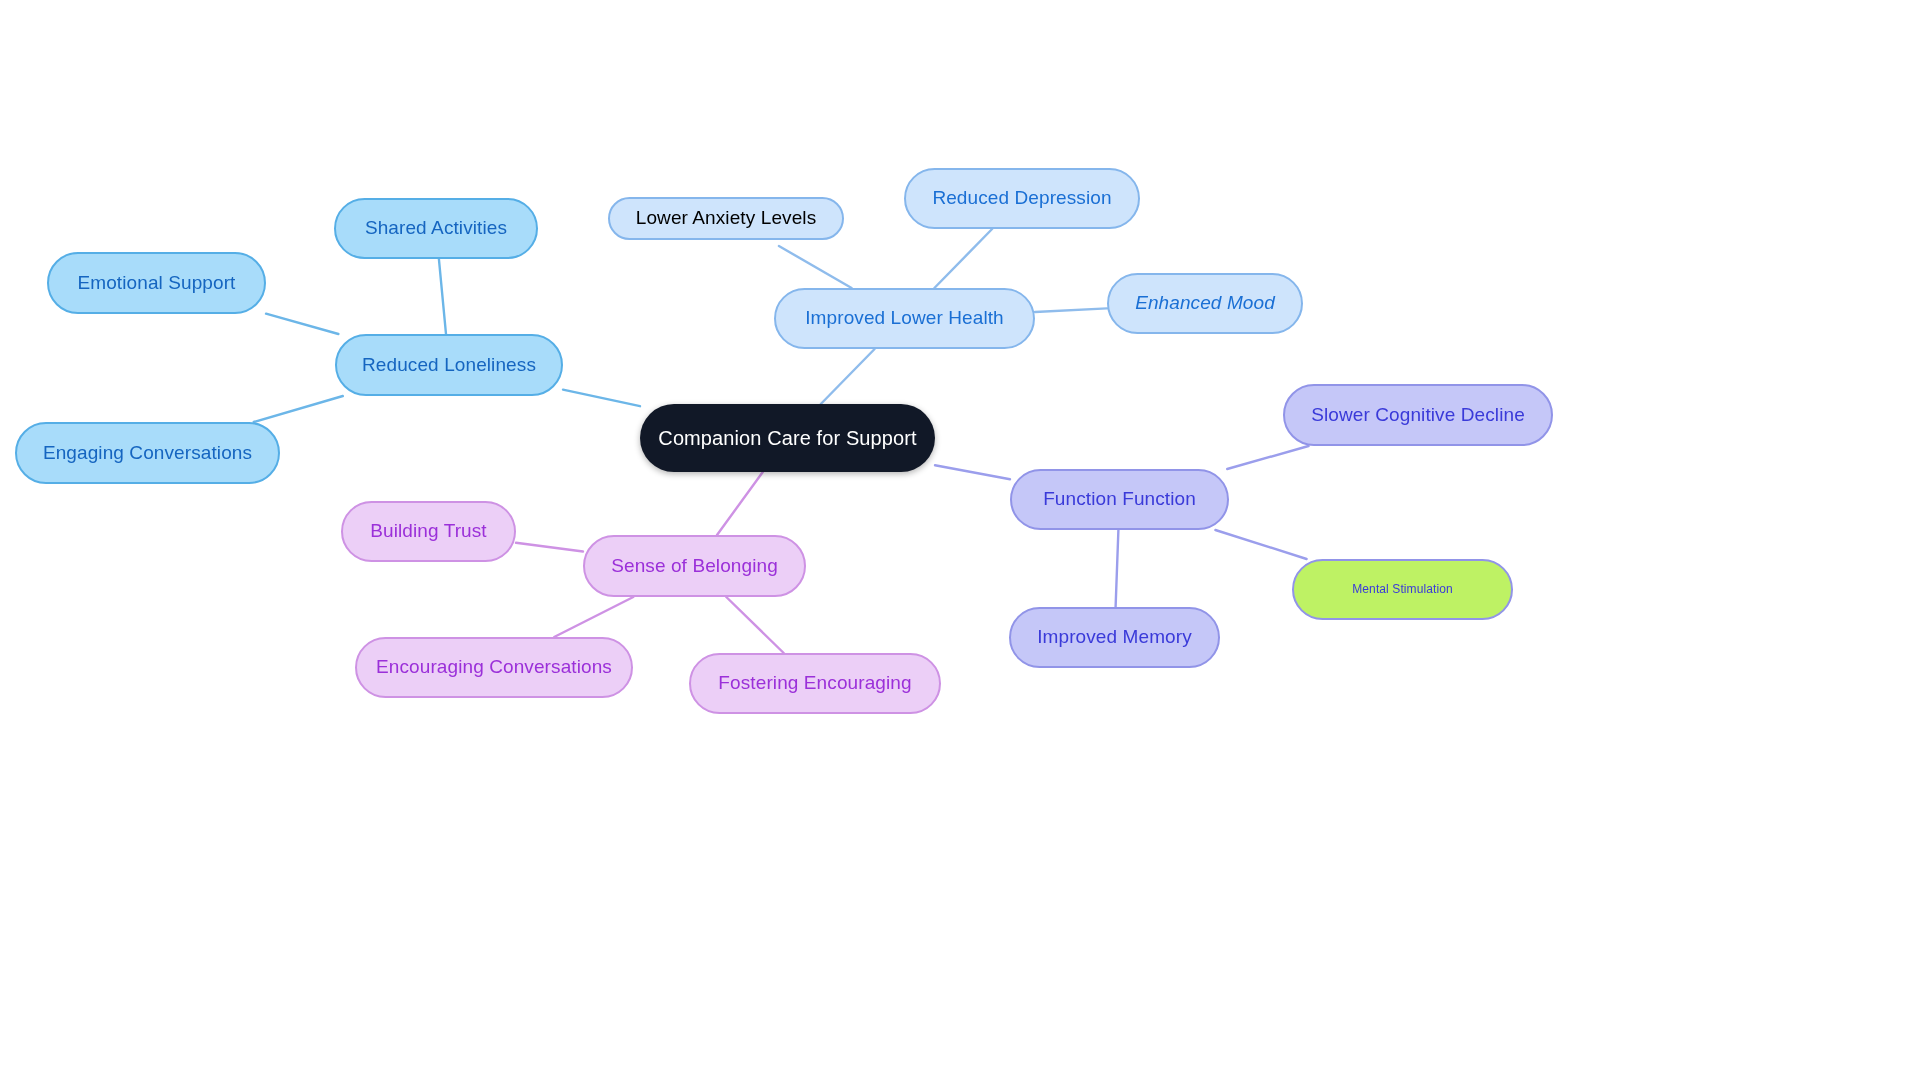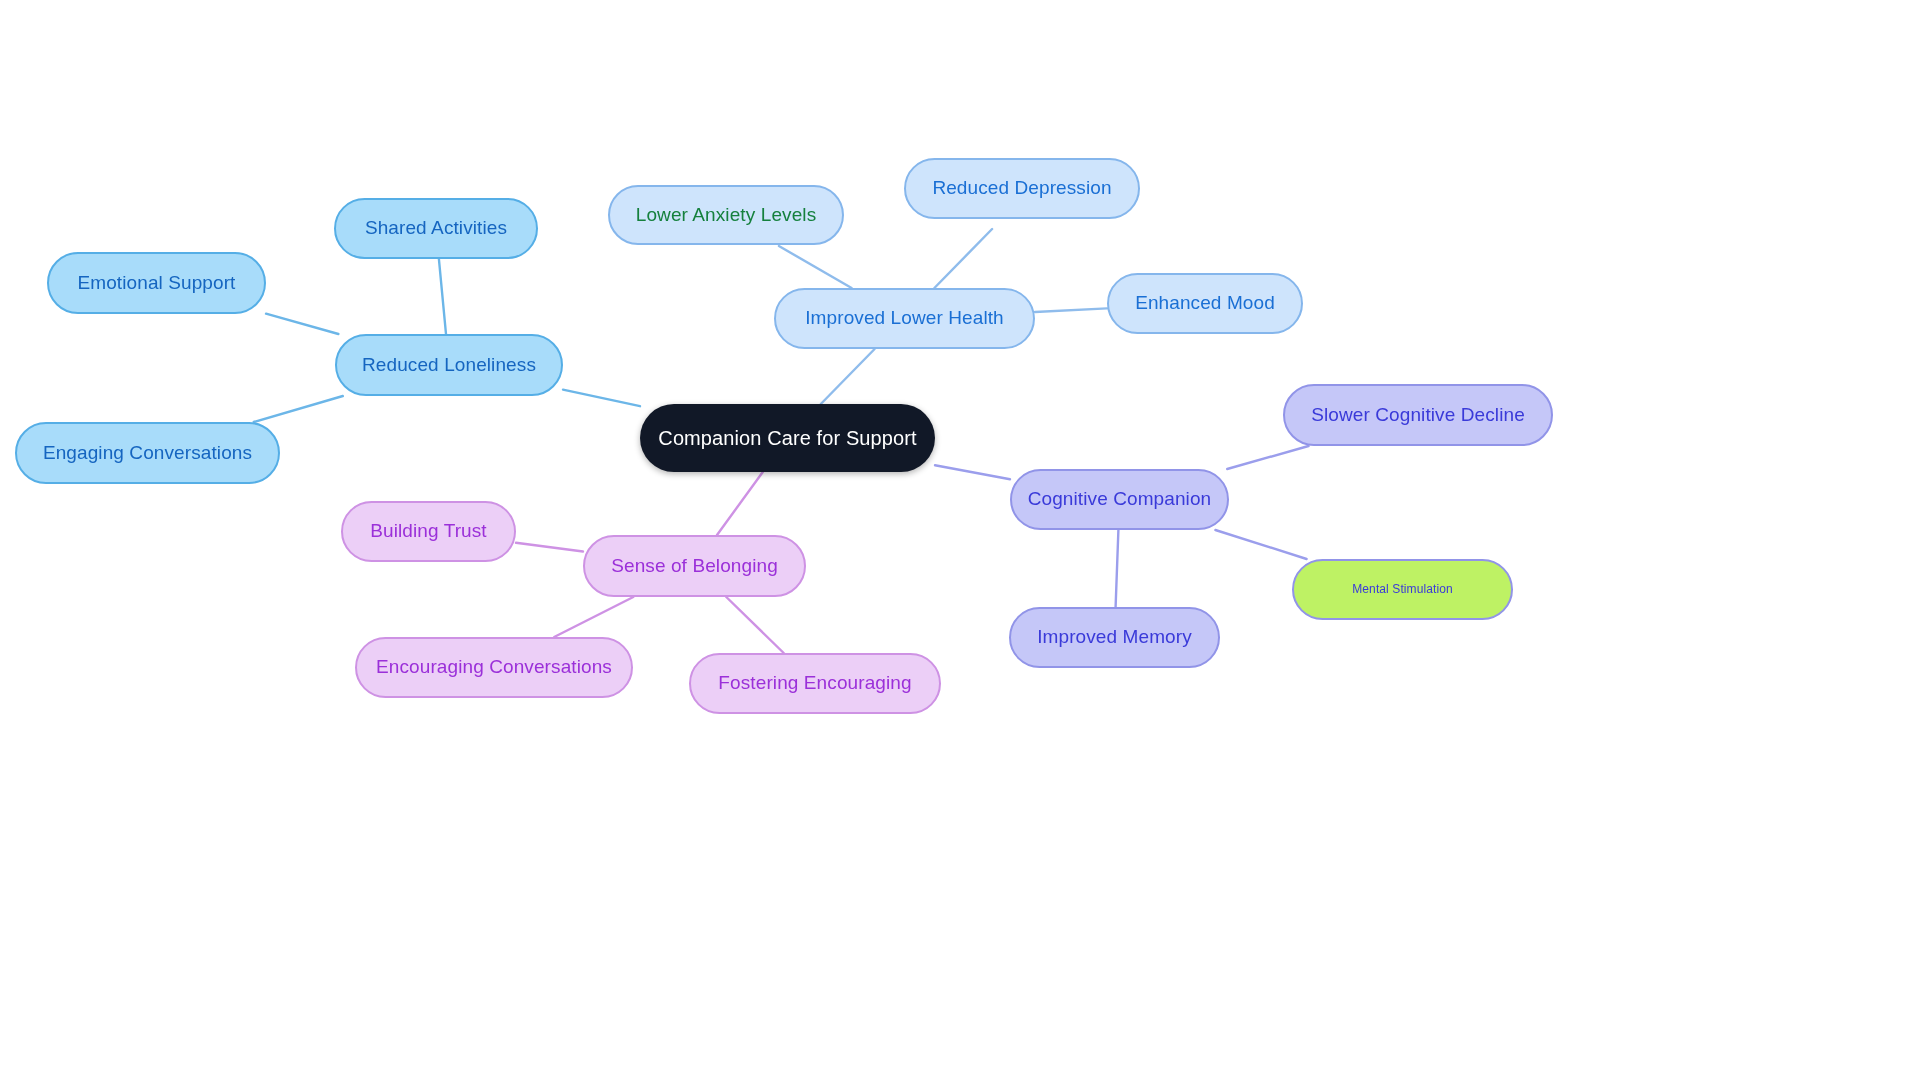--- a/index.html
+++ b/index.html
@@ -69,24 +69,24 @@
       <line x1="633.3" y1="597.0" x2="554.2" y2="637.0" stroke="#CE92E4" stroke-width="2.4" stroke-linecap="round"></line>
       <line x1="726.3" y1="597.0" x2="783.7" y2="653.0" stroke="#CE92E4" stroke-width="2.4" stroke-linecap="round"></line>
     </svg>
   <div id="node-layer">
       <div class="node root" style="left: 640px; top: 404px; width: 295px; height: 68px; background: rgb(17, 24, 39); border-color: rgb(17, 24, 39); color: rgb(255, 255, 255); font-size: 20px;">Companion Care for Support</div>
       <div class="node" style="left: 335px; top: 334px; width: 228px; height: 62px; background: rgb(168, 220, 250); border-color: rgb(85, 174, 230); color: rgb(21, 101, 192); font-size: 19px;">Reduced Loneliness</div>
       <div class="node" style="left: 47px; top: 252px; width: 219px; height: 62px; background: rgb(168, 220, 250); border-color: rgb(85, 174, 230); color: rgb(21, 101, 192); font-size: 19px;">Emotional Support</div>
       <div class="node" style="left: 334px; top: 198px; width: 204px; height: 61px; background: rgb(168, 220, 250); border-color: rgb(85, 174, 230); color: rgb(21, 101, 192); font-size: 19px;">Shared Activities</div>
       <div class="node" style="left: 15px; top: 422px; width: 265px; height: 62px; background: rgb(168, 220, 250); border-color: rgb(85, 174, 230); color: rgb(21, 101, 192); font-size: 19px;">Engaging Conversations</div>
       <div class="node" style="left: 774px; top: 288px; width: 261px; height: 61px; background: rgb(206, 228, 252); border-color: rgb(133, 182, 236); color: rgb(26, 111, 212); font-size: 19px;">Improved Lower Health</div>
-      <div class="node" style="left: 608px; top: 185px; width: 236px; height: 60px; background: rgb(206, 228, 252); border-color: rgb(133, 182, 236); color: #15803d; font-size: 19px;">Lower Anxiety Levels</div>
-      <div class="node" style="left: 904px; top: 158px; width: 236px; height: 61px; background: rgb(206, 228, 252); border-color: rgb(133, 182, 236); color: rgb(26, 111, 212); font-size: 19px;">Reduced Depression</div>
-      <div class="node" style="left: 1107px; top: 273px; width: 196px; height: 61px; background: rgb(206, 228, 252); border-color: rgb(133, 182, 236); color: rgb(26, 111, 212); font-size: 19px;">Enhanced Mood</div>
-      <div class="node" style="left: 1010px; top: 469px; width: 219px; height: 61px; background: rgb(197, 199, 248); border-color: rgb(145, 148, 232); color: rgb(58, 58, 217); font-size: 19px;">Cognitive Companion</div>
+      <div class="node" style="left: 608px; top: 197px; width: 236px; height: 43px; background: rgb(206, 228, 252); border-color: rgb(133, 182, 236); color: #000000; font-size: 19px;">Lower Anxiety Levels</div>
+      <div class="node" style="left: 904px; top: 168px; width: 236px; height: 61px; background: rgb(206, 228, 252); border-color: rgb(133, 182, 236); color: rgb(26, 111, 212); font-size: 19px;">Reduced Depression</div>
+      <div class="node" style="left: 1107px; top: 273px; width: 196px; height: 61px; background: rgb(206, 228, 252); border-color: rgb(133, 182, 236); color: rgb(26, 111, 212); font-size: 19px; font-style: italic;">Enhanced Mood</div>
+      <div class="node" style="left: 1010px; top: 469px; width: 219px; height: 61px; background: rgb(197, 199, 248); border-color: rgb(145, 148, 232); color: rgb(58, 58, 217); font-size: 19px;">Function Function</div>
       <div class="node" style="left: 1283px; top: 384px; width: 270px; height: 62px; background: rgb(197, 199, 248); border-color: rgb(145, 148, 232); color: rgb(58, 58, 217); font-size: 19px;">Slower Cognitive Decline</div>
       <div class="node" style="left: 1292px; top: 559px; width: 221px; height: 61px; background: #bef264; border-color: rgb(145, 148, 232); color: rgb(58, 58, 217); font-size: 12px;">Mental Stimulation</div>
       <div class="node" style="left: 1009px; top: 607px; width: 211px; height: 61px; background: rgb(197, 199, 248); border-color: rgb(145, 148, 232); color: rgb(58, 58, 217); font-size: 19px;">Improved Memory</div>
       <div class="node" style="left: 583px; top: 535px; width: 223px; height: 62px; background: rgb(236, 207, 247); border-color: rgb(206, 146, 228); color: rgb(155, 48, 217); font-size: 19px;">Sense of Belonging</div>
       <div class="node" style="left: 341px; top: 501px; width: 175px; height: 61px; background: rgb(236, 207, 247); border-color: rgb(206, 146, 228); color: rgb(155, 48, 217); font-size: 19px;">Building Trust</div>
       <div class="node" style="left: 355px; top: 637px; width: 278px; height: 61px; background: rgb(236, 207, 247); border-color: rgb(206, 146, 228); color: rgb(155, 48, 217); font-size: 19px;">Encouraging Conversations</div>
       <div class="node" style="left: 689px; top: 653px; width: 252px; height: 61px; background: rgb(236, 207, 247); border-color: rgb(206, 146, 228); color: rgb(155, 48, 217); font-size: 19px;">Fostering Encouraging</div>
     </div>
 </div>
 

